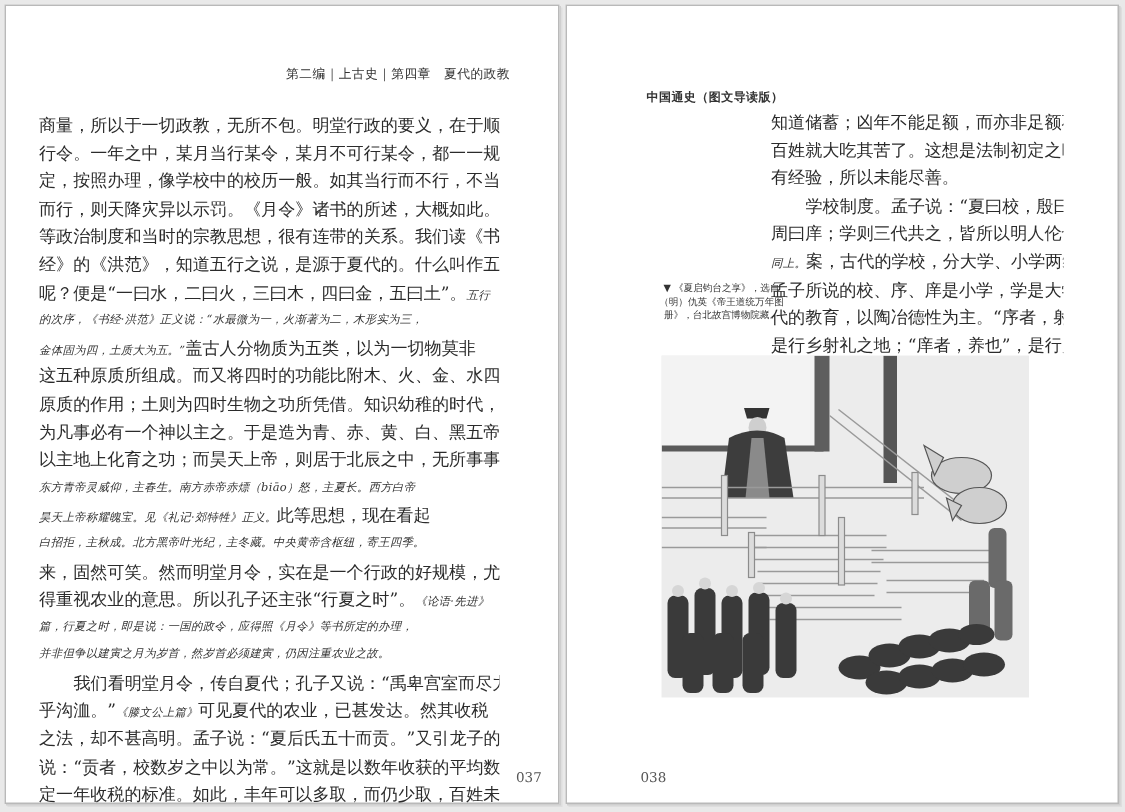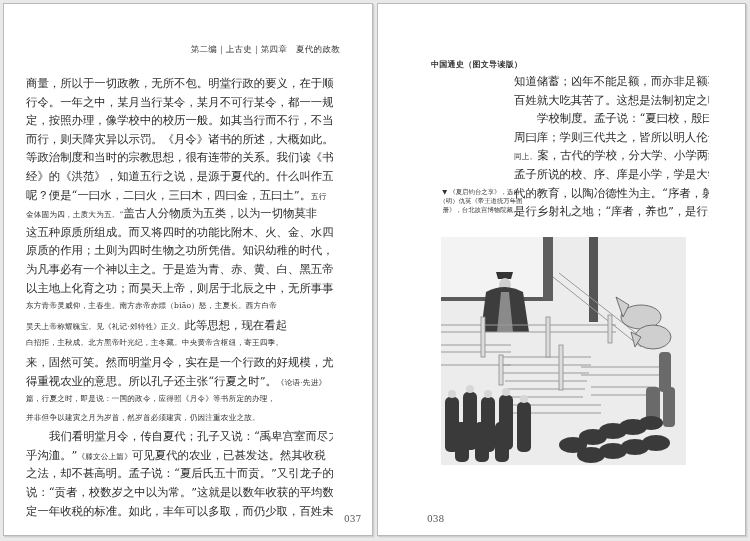--- a/index.html
+++ b/index.html
@@ -19,21 +19,21 @@
     position:absolute; font-size:8.5px; letter-spacing:0.3px; color:#333; white-space:nowrap;
   }
   .left .running-head { right:32px; top:40px;font-family:Liberation Serif, serif; }
   .right .running-head { left:53px; top:55px; font-family:"DejaVu Sans","Liberation Sans",sans-serif; font-weight:bold; font-size:8px; }
 
   .body-text { position:absolute; font-size:11.4px; line-height:18.6px; color:#2b2b2b; text-align:justify; }
   .left .body-text { left:22px; top:70px; width:307px; }
   .right .body-text { left:136px; top:68px; width:195px; }
 
   .line { display:block; white-space:nowrap; height:18.6px; overflow:hidden; }
-  .note { font-size:7.6px; color:#333; letter-spacing:0.2px; }
+  .note { font-size:7.6px; color:#333; letter-spacing:0.2px;font-style:italic; }
   .indent { padding-left:23px; }
 
   .page-number { position:absolute; bottom:11px; font-size:9px; color:#555; }
   .left .page-number { left:318px;margin-left:22px; }
   .right .page-number { left:49px; }
 
   .caption {
     position:absolute; left:60px; top:184px; width:86px;
     font-family:"DejaVu Sans","Liberation Sans",sans-serif; font-size:6.4px; line-height:9px; color:#333;text-align:center;
   }
@@ -48,20 +48,21 @@
 <div class="page left">
   <div class="running-head">第二编｜上古史｜第四章　夏代的政教</div>
   <div class="body-text" id="left-body">
       <span class="line"><span>商量，所以于一切政教，无所不包。明堂行政的要义，在于顺时</span></span>
       <span class="line"><span>行令。一年之中，某月当行某令，某月不可行某令，都一一规</span></span>
       <span class="line"><span>定，按照办理，像学校中的校历一般。如其当行而不行，不当行</span></span>
       <span class="line"><span>而行，则天降灾异以示罚。《月令》诸书的所述，大概如此。此</span></span>
       <span class="line"><span>等政治制度和当时的宗教思想，很有连带的关系。我们读《书</span></span>
       <span class="line"><span>经》的《洪范》，知道五行之说，是源于夏代的。什么叫作五行</span></span>
       <span class="line"><span>呢？便是“一曰水，二曰火，三曰木，四曰金，五曰土”。</span><span class="note">五行</span></span>
+      <span class="line note"><span>的次序，《书经·洪范》正义说：“水最微为一，火渐著为二，木形实为三，</span></span>
       <span class="line"><span class="note">金体固为四，土质大为五。”</span><span>盖古人分物质为五类，以为一切物莫非</span></span>
       <span class="line"><span>这五种原质所组成。而又将四时的功能比附木、火、金、水四种</span></span>
       <span class="line"><span>原质的作用；土则为四时生物之功所凭借。知识幼稚的时代，以</span></span>
       <span class="line"><span>为凡事必有一个神以主之。于是造为青、赤、黄、白、黑五帝，</span></span>
       <span class="line"><span>以主地上化育之功；而昊天上帝，则居于北辰之中，无所事事。</span></span>
       <span class="line note"><span>东方青帝灵威仰，主春生。南方赤帝赤熛（biāo）怒，主夏长。西方白帝</span></span>
       <span class="line"><span class="note">昊天上帝称耀魄宝。见《礼记·郊特牲》正义。</span><span>此等思想，现在看起</span></span>
       <span class="line note"><span>白招拒，主秋成。北方黑帝叶光纪，主冬藏。中央黄帝含枢纽，寄王四季。</span></span>
       <span class="line"><span>来，固然可笑。然而明堂月令，实在是一个行政的好规模，尤其</span></span>
       <span class="line"><span>得重视农业的意思。所以孔子还主张“行夏之时”。</span><span class="note">《论语·先进》</span></span>
@@ -74,20 +75,21 @@
       <span class="line"><span>定一年收税的标准。如此，丰年可以多取，而仍少取，百姓未必</span></span>
     </div>
   <div class="page-number">037</div>
 </div>
 
 <div class="page right">
   <div class="running-head">中国通史（图文导读版）</div>
   <div class="body-text" id="right-body">
       <span class="line"><span>知道储蓄；凶年不能足额，而亦非足额不可，</span></span>
       <span class="line"><span>百姓就大吃其苦了。这想是法制初定之时，没</span></span>
+      <span class="line"><span>有经验，所以未能尽善。</span></span>
       <span class="line indent"><span>学校制度。孟子说：“夏曰校，殷曰序，</span></span>
       <span class="line"><span>周曰庠；学则三代共之，皆所以明人伦也。”</span></span>
       <span class="line"><span class="note">同上。</span><span>案，古代的学校，分大学、小学两级。</span></span>
       <span class="line"><span>孟子所说的校、序、庠是小学，学是大学。古</span></span>
       <span class="line"><span>代的教育，以陶冶德性为主。“序者，射也”，</span></span>
       <span class="line"><span>是行乡射礼之地；“庠者，养也”，是行乡饮</span></span>
     </div>
   <div class="caption">
     <span>▼</span>
     <span>《夏启钧台之享》，选自（明）仇英《帝王道统万年图册》，台北故宫博物院藏。</span>

